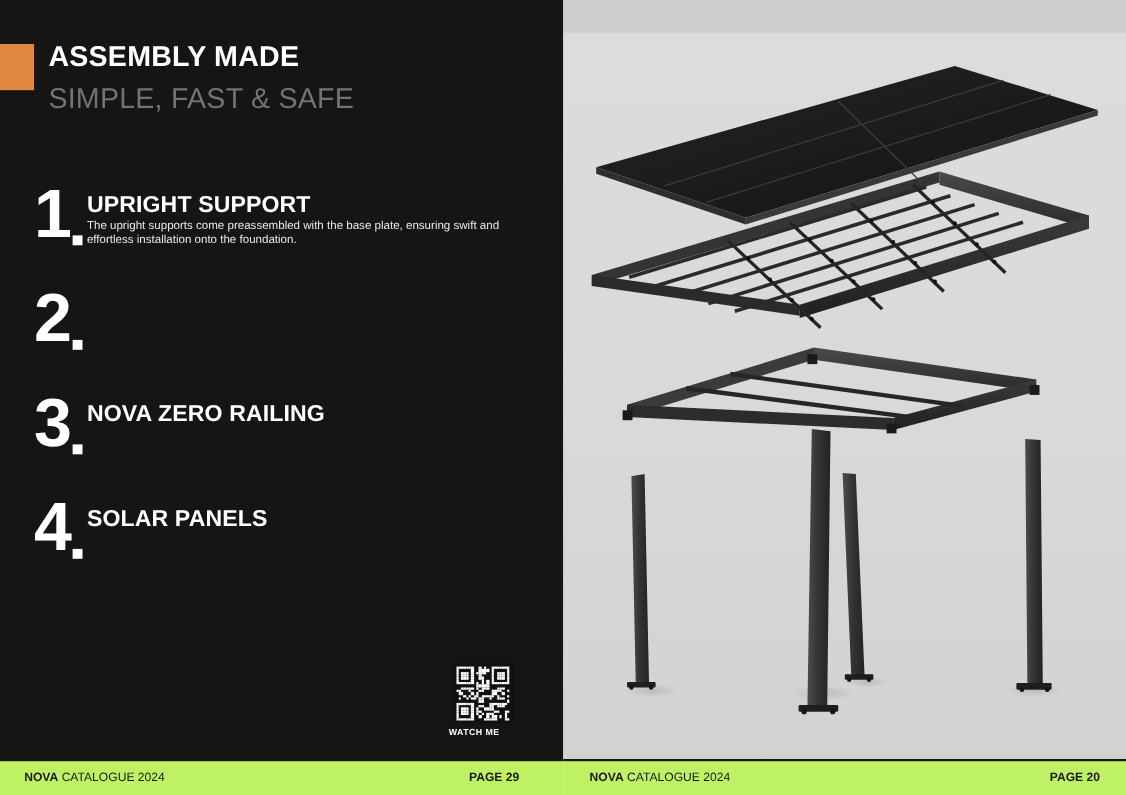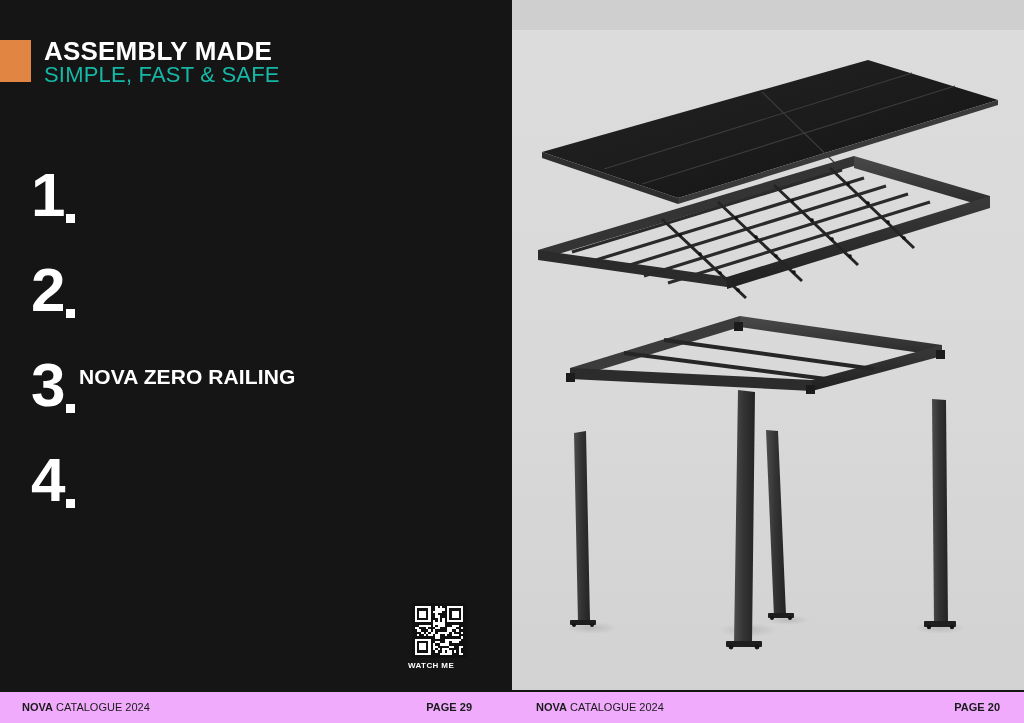--- a/index.html
+++ b/index.html
@@ -23,22 +23,22 @@
   }
   .title-wrap{
     position:absolute;left:44px;top:38px;width:440px;
     line-height:1.0;
   }
   .title-line1{
     color:#ffffff;font-size:26px;font-weight:bold;letter-spacing:.2px;
     display:block;
   }
   .title-line2{
-    color:#14b8a6;font-size:22px;font-weight:normal;letter-spacing:.2px;
-    display:block;margin-top:0;
+    color:#737373;font-size:26px;font-weight:normal;letter-spacing:.2px;
+    display:block;margin-top:12px;
   }
 
   .steps{position:absolute;left:0;top:172px;width:512px;}
   .step{position:relative;height:95px;}
   .step-num{
     position:absolute;left:31px;top:-8px;
     color:#ffffff;font-size:62px;font-weight:bold;line-height:1;
     letter-spacing:-2px;
   }
   .step-dot{
@@ -81,21 +81,21 @@
     position:absolute;left:0;top:0;width:512px;height:30px;background:#cfcfcf;
   }
   .bg-band-main{
     position:absolute;left:0;top:30px;width:512px;height:660px;
     background:linear-gradient(180deg,#dcdcdc 0%,#d9d9d9 55%,#d2d2d2 100%);
   }
   .render{position:absolute;left:0;top:0;width:512px;height:690px;}
 
   
   .footer{
-    position:absolute;top:690px;height:33px;background:#f0abfc;
+    position:absolute;top:690px;height:33px;background:#bef264;
     box-sizing:border-box;
   }
   .footer.left{left:0;width:512px;border-top:2px solid #151515;}
   .footer.right{left:512px;width:512px;border-top:2px solid #151515;}
   .footer .brand{
     position:absolute;left:22px;top:9px;font-size:11px;color:#1a1a1a;
   }
   .footer .brand b{font-weight:bold;}
   .footer .pageno{
     position:absolute;right:40px;top:9px;font-size:11px;font-weight:bold;color:#1a1a1a;
@@ -115,39 +115,44 @@
     <div class="title-wrap">
       <span class="title-line1">ASSEMBLY MADE</span>
       <span class="title-line2">SIMPLE, FAST &amp; SAFE</span>
     </div>
 
     <div class="steps">
 
       <div class="step">
         <span class="step-num">1</span>
         <span class="step-dot"></span>
+        <div class="step-body">
+          <span class="step-head">UPRIGHT SUPPORT</span>
+          <span class="step-desc">The upright supports come preassembled with the base plate, ensuring swift and effortless installation onto the foundation.</span>
+        </div>
       </div>
 
       <div class="step">
         <span class="step-num">2</span>
         <span class="step-dot"></span>
       </div>
 
       <div class="step">
         <span class="step-num">3</span>
         <span class="step-dot"></span>
         <div class="step-body">
           <span class="step-head">NOVA ZERO RAILING</span>
         </div>
       </div>
 
       <div class="step">
         <span class="step-num">4</span>
         <span class="step-dot"></span>
         <div class="step-body">
+          <span class="step-head">SOLAR PANELS</span>
         </div>
       </div>
 
     </div>
 
     <div class="qr-wrap">
       <div class="qr-code">
         <div class="qr-grid" id="qr-grid">
             <i class="on"></i>
             <i class="on"></i>

